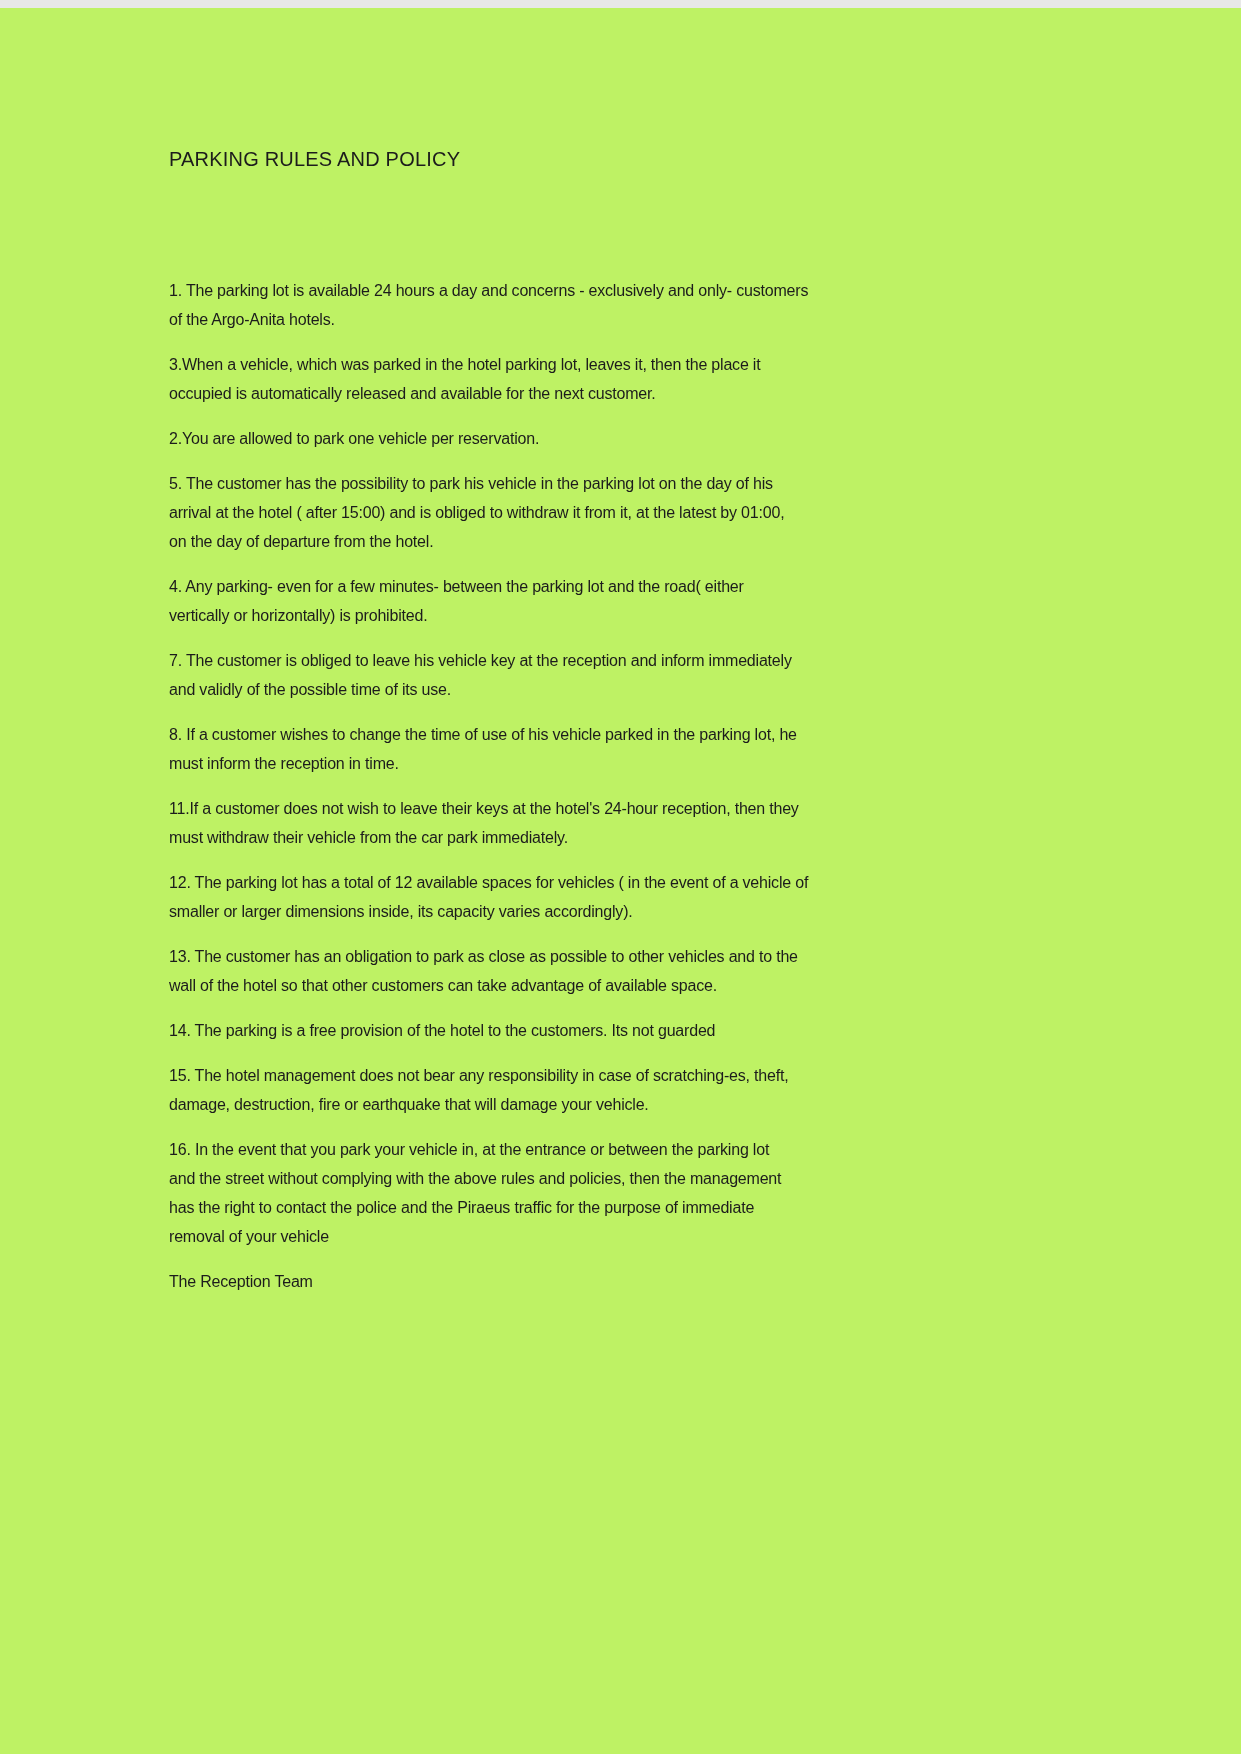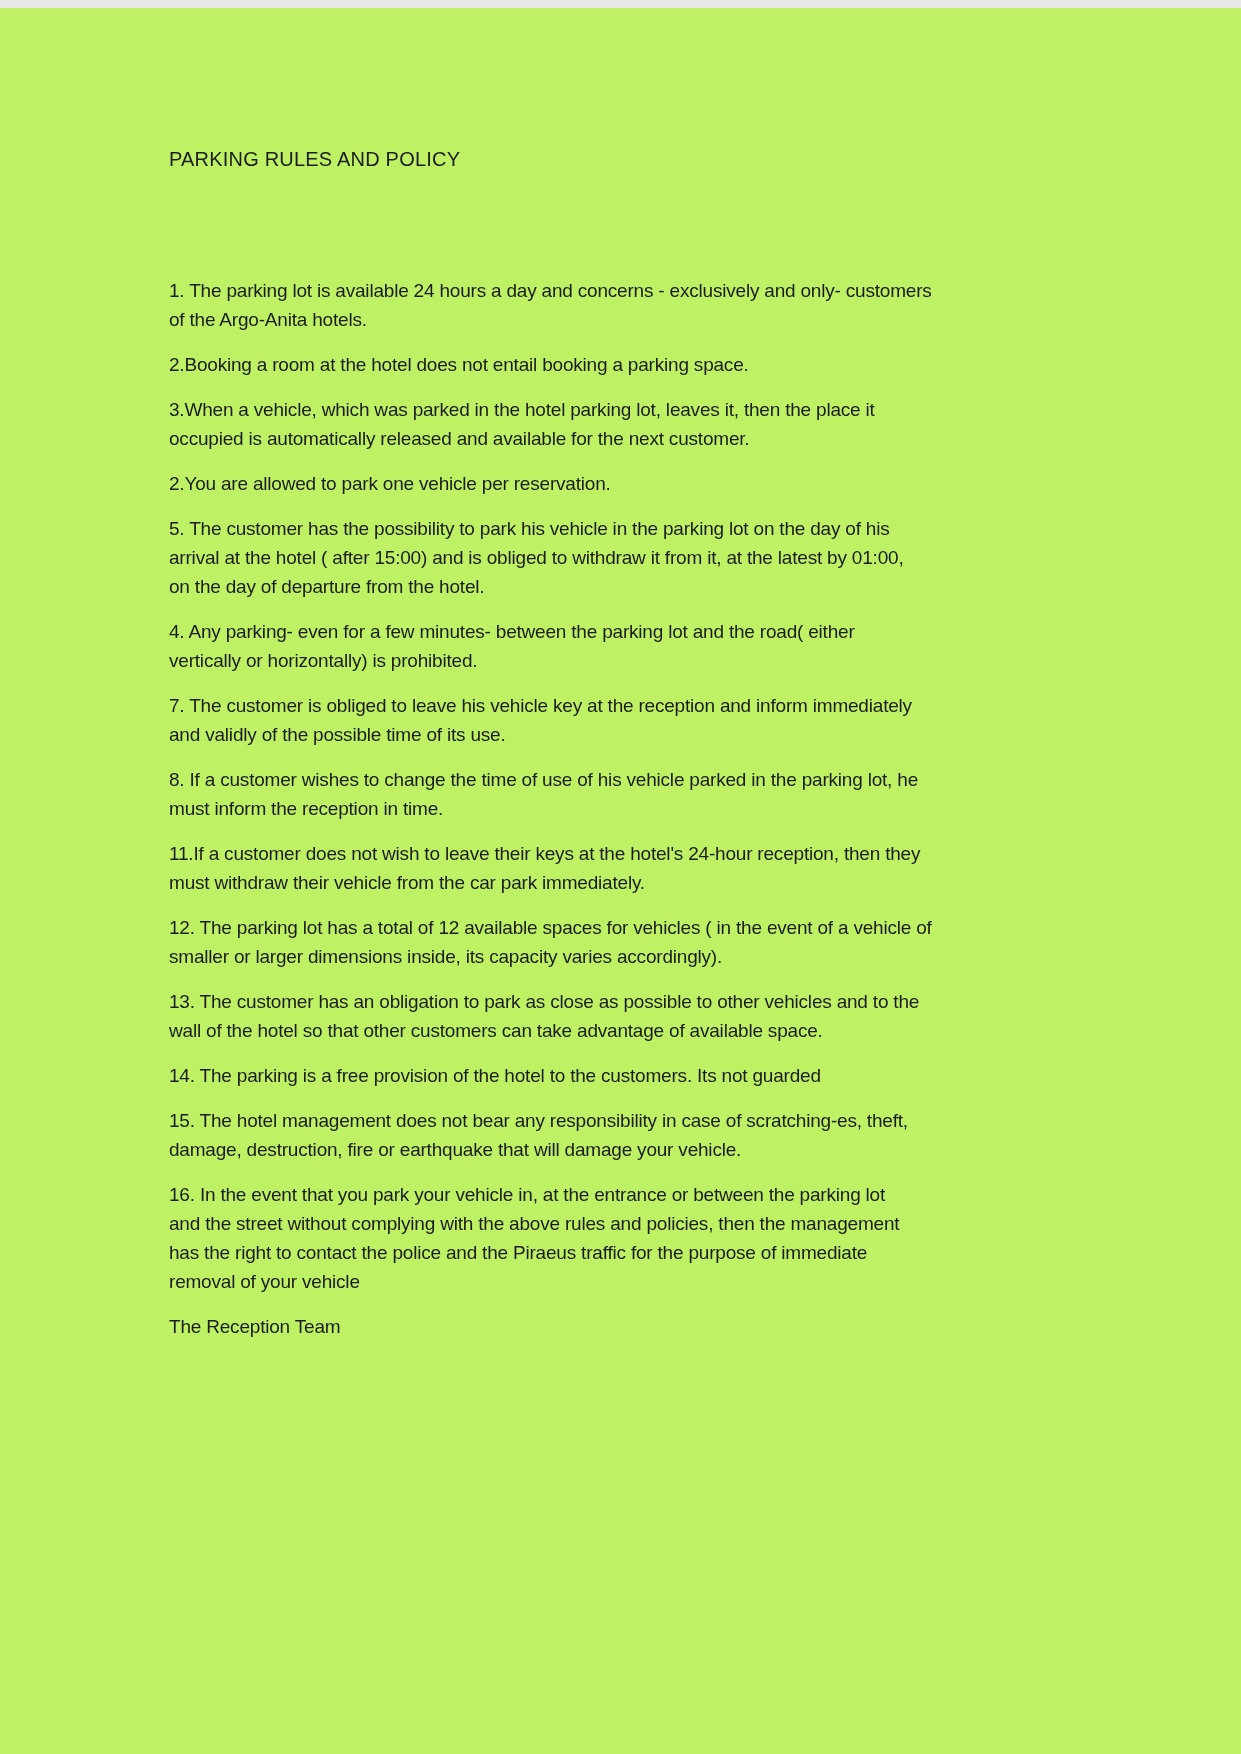--- a/index.html
+++ b/index.html
@@ -21,40 +21,39 @@
   }
   .doc-title {
     font-size: 20px;
     line-height: 28px;
     font-weight: 400;
     letter-spacing: 0.2px;
     margin: 0 0 103px 0;
     white-space: pre-line;
   }
   .para {
-    font-size: 19px;
+    font-size: 16px;
     line-height: 29px;
     letter-spacing: -0.2px;
     margin: 0 0 16px 0;
     max-width: 980px;
     white-space: pre-line;
   }
   .closing {
     margin-top: 0;
   }
 </style>
 </head>
 <body>
 
 <div class="page">
   <h1 class="doc-title">PARKING RULES AND POLICY</h1>
 
   <p class="para">1. The parking lot is available 24 hours a day and concerns - exclusively and only- customers
 of the Argo-Anita hotels.</p>
-  <p class="para">2.Booking a room at the hotel does not entail booking a parking space.</p>
   <p class="para">3.When a vehicle, which was parked in the hotel parking lot, leaves it, then the place it
 occupied is automatically released and available for the next customer.</p>
   <p class="para">2.You are allowed to park one vehicle per reservation.</p>
   <p class="para">5. The customer has the possibility to park his vehicle in the parking lot on the day of his
 arrival at the hotel ( after 15:00) and is obliged to withdraw it from it, at the latest by 01:00,
 on the day of departure from the hotel.</p>
   <p class="para">4. Any parking- even for a few minutes- between the parking lot and the road( either
 vertically or horizontally) is prohibited.</p>
   <p class="para">7. The customer is obliged to leave his vehicle key at the reception and inform immediately
 and validly of the possible time of its use.</p>

